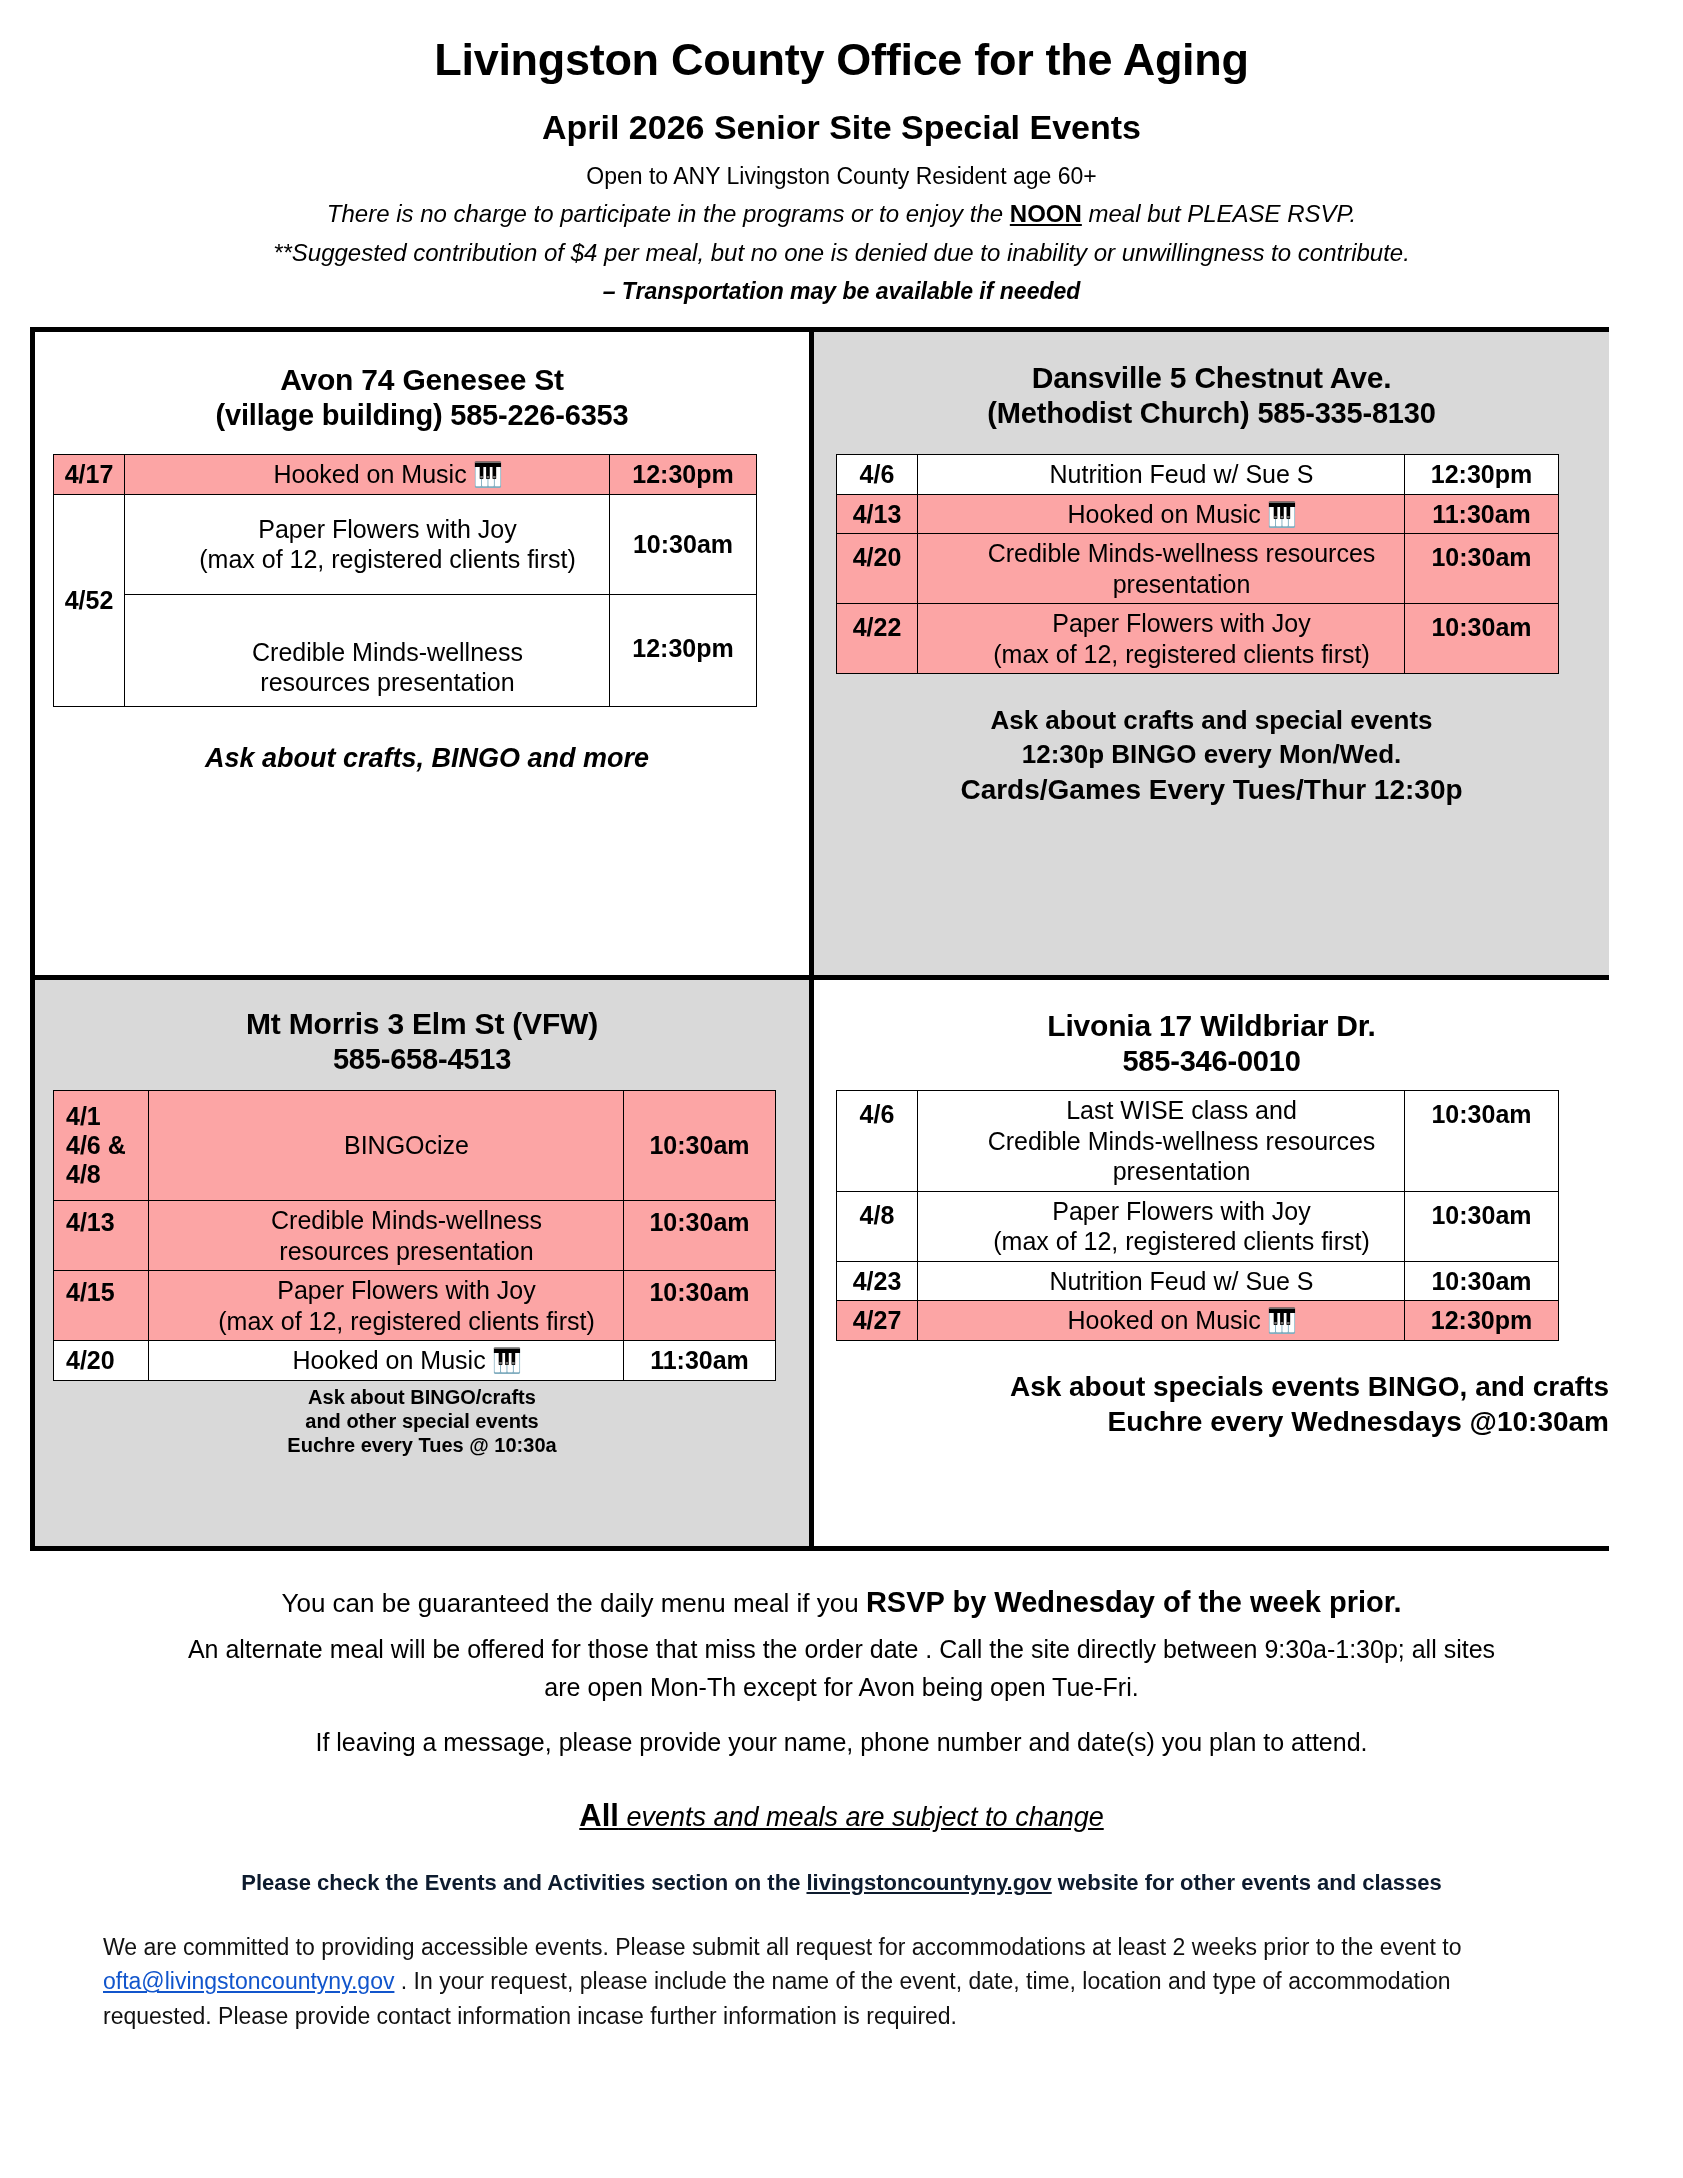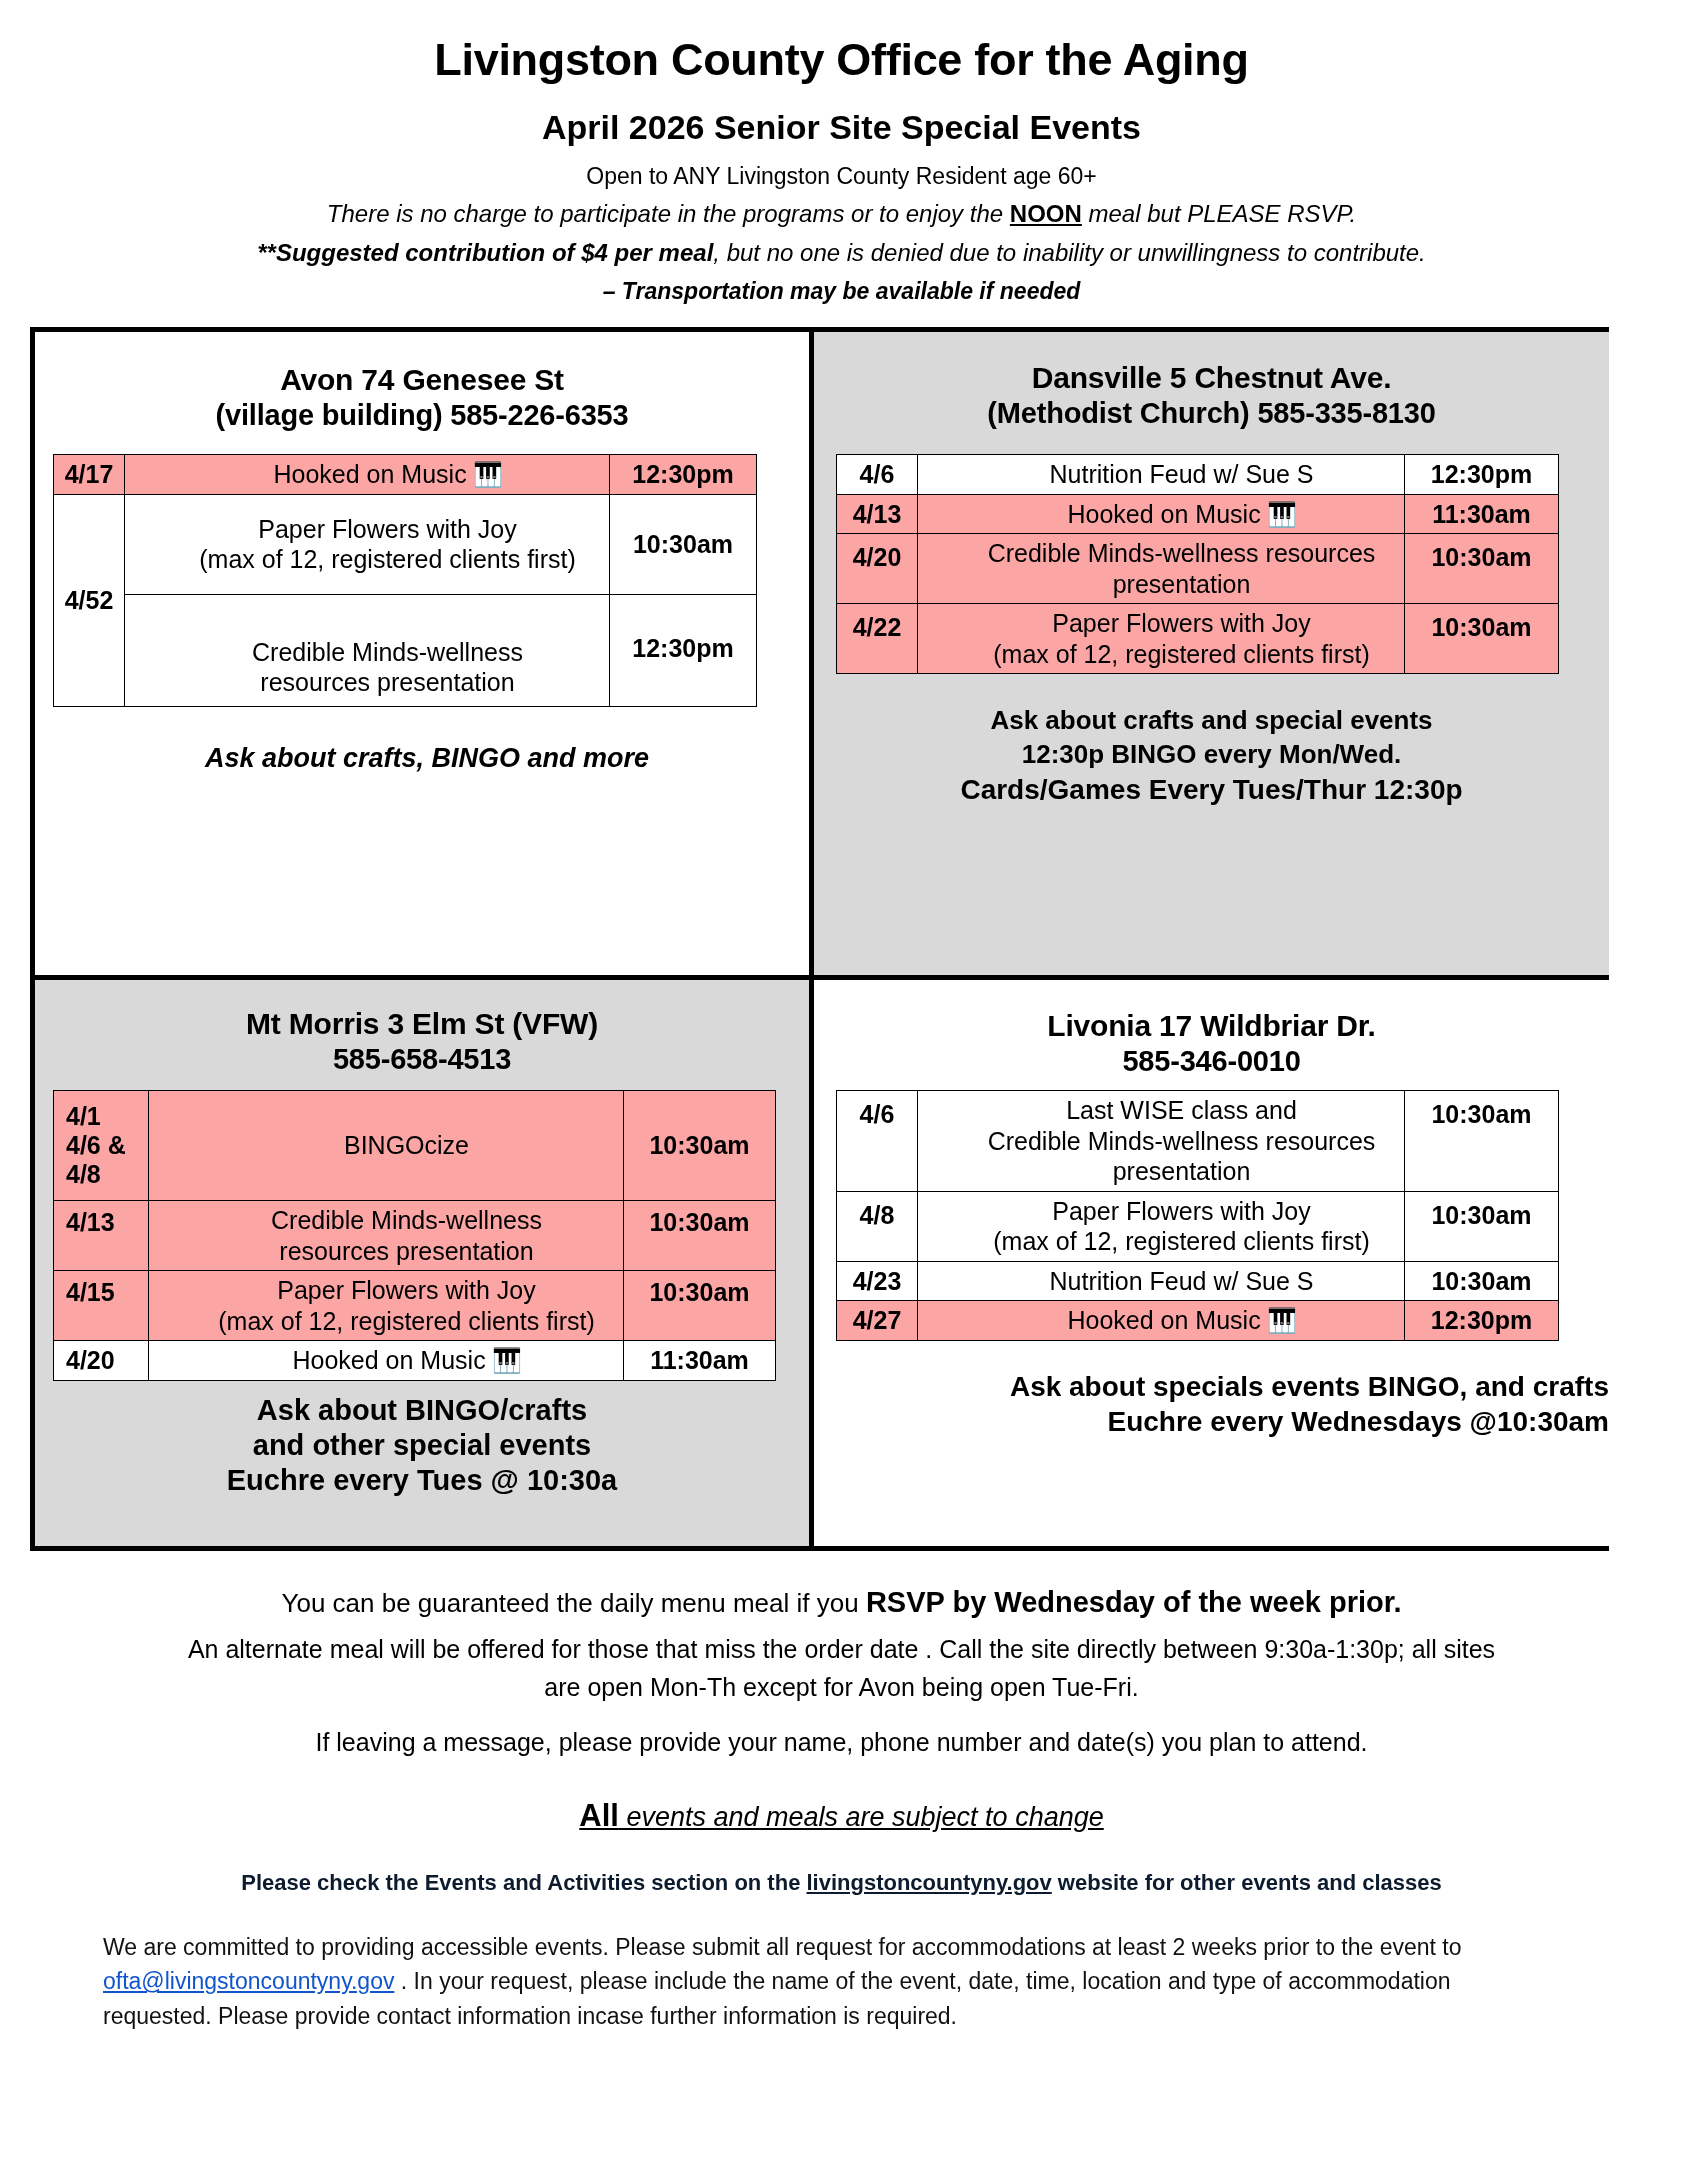--- a/index.html
+++ b/index.html
@@ -19,21 +19,21 @@
   .hdr-title {
     font-size: 45px; font-weight: bold; letter-spacing: -0.3px;
     margin-top: 36px; line-height: 1.05;
   }
   .hdr-sub {
     font-size: 34px; font-weight: bold; margin-top: 26px; line-height: 1.1;
   }
   .hdr-line3 { font-size: 23px; margin-top: 15px; line-height: 1.25; }
   .hdr-line4 { font-size: 24px; font-style: italic; margin-top: 9px; line-height: 1.25; }
   .hdr-line5 { font-size: 24px; font-style: italic; font-weight: bold; margin-top: 9px; line-height: 1.25;}
-  .hdr-line5 .reg { font-weight: bold; font-style: italic; text-align: center; }
+  .hdr-line5 .reg { font-weight: normal; font-style: italic; text-align: center; }
   .hdr-line5 .norm { font-weight: normal; font-style: italic; }
   .hdr-line6 { font-size: 23px; font-style: italic; font-weight: bold; margin-top: 10px; }
   .ub { text-decoration: underline; font-weight: bold; font-style: normal; }
 
   
   .grid {
     margin-top: 22px;
     border: 5px solid #000;
     display: grid;
     grid-template-columns: 779px 795px;
@@ -215,21 +215,21 @@
 (max of 12, registered clients first)</td>
             <td class="time" style="vertical-align:top; padding-top:6px;">10:30am</td>
           </tr>
           <tr>
             <td class="date lft" style="white-space: pre-line;">4/20</td>
             <td class="desc" style="white-space: pre-line;"><span>Hooked on Music</span> <span class="music">🎹</span></td>
             <td class="time">11:30am</td>
           </tr>
         </tbody>
       </table>
-      <div class="note" style="font-size:29px; margin-top:12px; line-height:1.22;">
+      <div class="note" style="font-size:20px; margin-top:4px; line-height:1.22;">
         <div>Ask about BINGO/crafts</div>
         <div>and other special events</div>
         <div>Euchre every Tues @ 10:30a</div>
       </div>
     </div>
 
     <div class="cell white cell-livonia">
       <div class="site-head" style="padding-top:28px;">
         <div class="l1">Livonia 17 Wildbriar Dr.</div>
         <div class="l2">585-346-0010</div>

